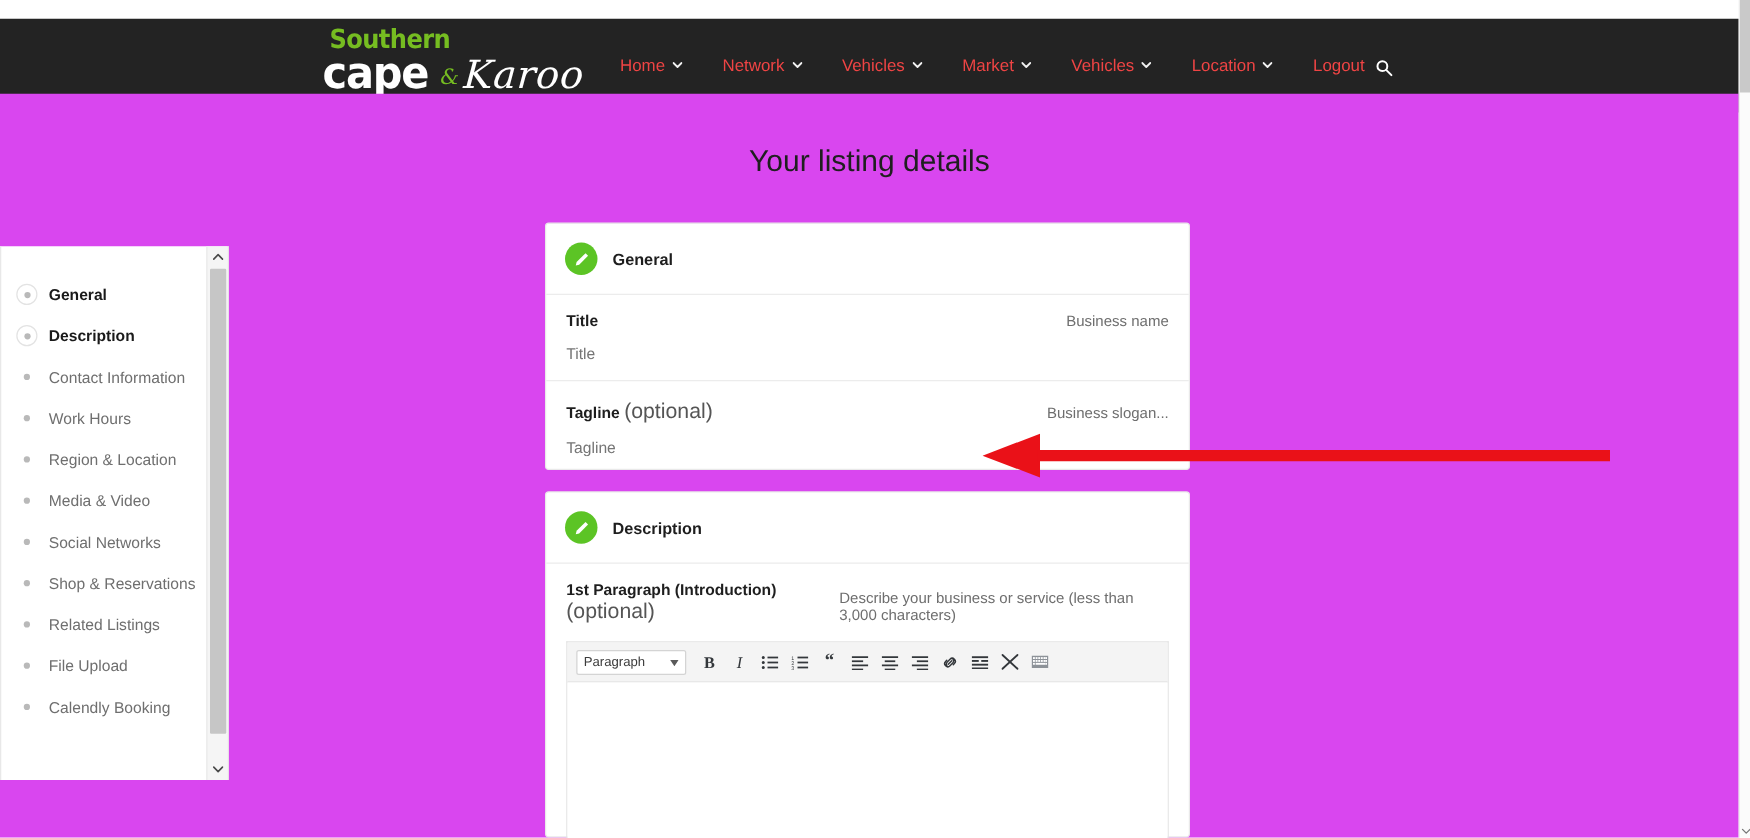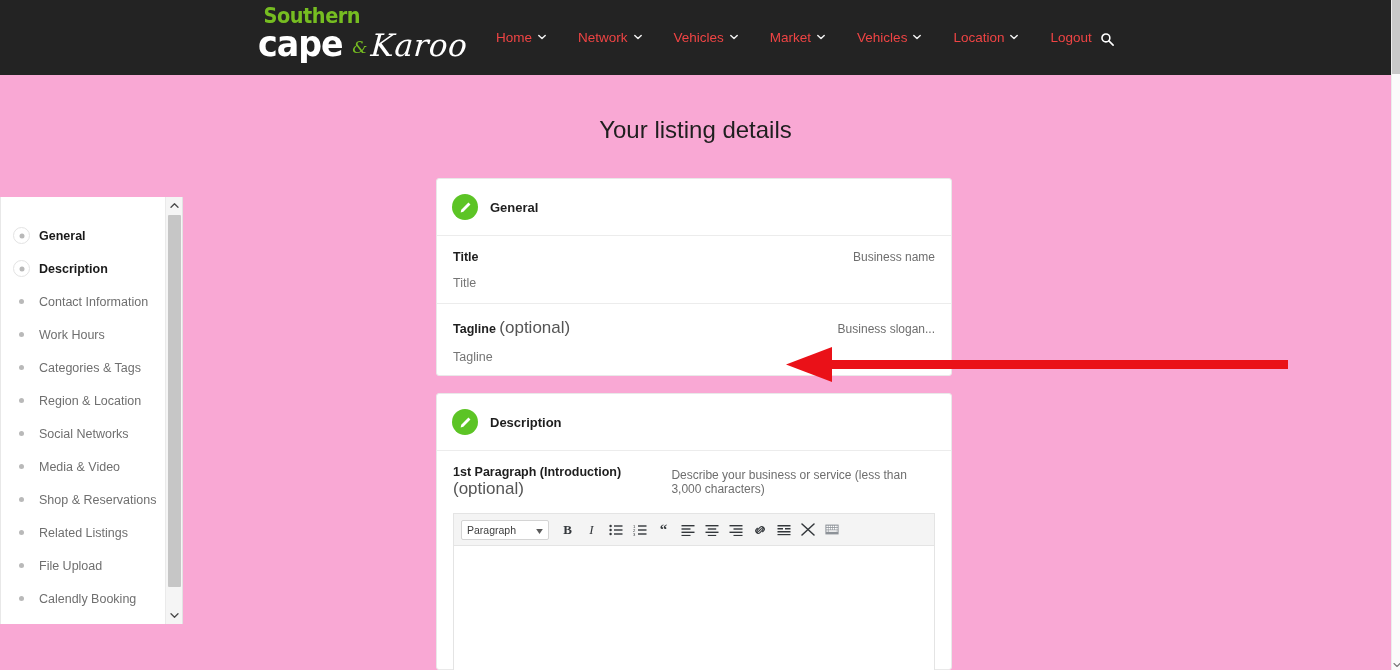--- a/index.html
+++ b/index.html
@@ -5,21 +5,21 @@
   * { box-sizing: border-box; margin: 0; padding: 0; }
   html, body {
     width: 1400px; height: 670px;
     font-family: "Liberation Sans", sans-serif;
     background: #ffffff;
     overflow: hidden;
   }
 
   
   .header {
-    position: absolute; top: 0; left: 0;
+    position: absolute; top: 15px; left: 0;
     width: 1391px; height: 75px;
     background: #232323;
     display: flex; align-items: center;
   }
   .logo {
     position: absolute; left: 258px; top: 6px;
     width: 195px; height: 62px;
     color: #fff; user-select: none;
   }
   .logo-top {
@@ -62,21 +62,21 @@
     position: absolute; left: 1094px; top: 26px;
     width: 26px; height: 26px;
     display: flex; align-items: center; justify-content: center;
     cursor: pointer;
   }
 
   
   .page {
     position: absolute; top: 75px; left: 0;
     width: 1391px; height: 595px;
-    background: #f9a8d4;
+    background: #d946ef;
   }
   .page-title {
     position: absolute; top: 41px; left: 0; width: 1391px;
     text-align: center;
     font-size: 24px; font-weight: 400; color: #1f1f1f;
   }
 
   
   .sidebar {
     position: absolute; left: 0; top: 122px;
@@ -155,21 +155,21 @@
   .field-label .opt { font-weight: 400; font-size: 17px; color: #555; }
   .field-hint { font-size: 12px; color: #6e6e6e; }
   .field-input {
     margin-top: 12px; font-size: 12.5px; color: #4a4a4a;
     border: none; outline: none; width: 100%;
     background: transparent; font-family: "Liberation Sans", sans-serif;
   }
 
   
   .desc-body { padding: 14px 16px 0 16px; }
-  .desc-top { display: flex; gap: 26px; align-items: center; }
+  .desc-top { display: flex; gap: 26px; align-items: flex-end; }
   .editor-wrap { margin-top: 14px; border: 1px solid #e4e4e4; border-bottom: none; }
   .editor-toolbar {
     background: #f4f4f4; border-bottom: 1px solid #e4e4e4;
     display: flex; align-items: center; gap: 3px;
     padding: 5px 7px; flex-wrap: nowrap;
   }
   .sel {
     width: 88px; height: 20px; background: #fff;
     border: 1px solid #d4d4d4; border-radius: 2px;
     display: flex; align-items: center; justify-content: space-between;
@@ -299,33 +299,29 @@
       <li class="side-item">
         <span class="bullet"></span>
         <span>Contact Information</span>
       </li>
       <li class="side-item">
         <span class="bullet"></span>
         <span>Work Hours</span>
       </li>
       <li class="side-item">
         <span class="bullet"></span>
-        <span>Categories &amp; Tags</span>
-      </li>
-      <li class="side-item">
-        <span class="bullet"></span>
         <span>Region &amp; Location</span>
       </li>
       <li class="side-item">
         <span class="bullet"></span>
+        <span>Media &amp; Video</span>
+      </li>
+      <li class="side-item">
+        <span class="bullet"></span>
         <span>Social Networks</span>
-      </li>
-      <li class="side-item">
-        <span class="bullet"></span>
-        <span>Media &amp; Video</span>
       </li>
       <li class="side-item">
         <span class="bullet"></span>
         <span>Shop &amp; Reservations</span>
       </li>
       <li class="side-item">
         <span class="bullet"></span>
         <span>Related Listings</span>
       </li>
       <li class="side-item">

